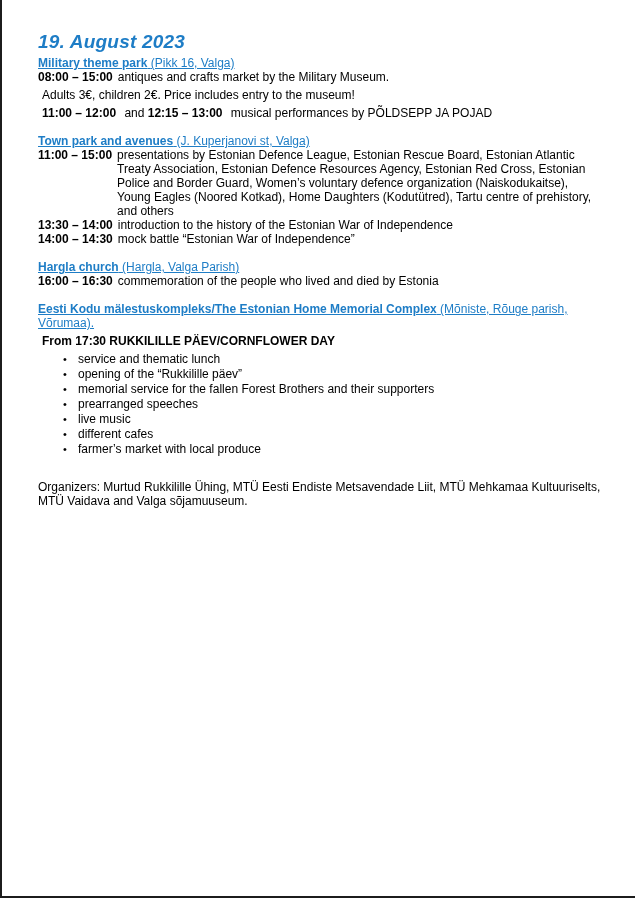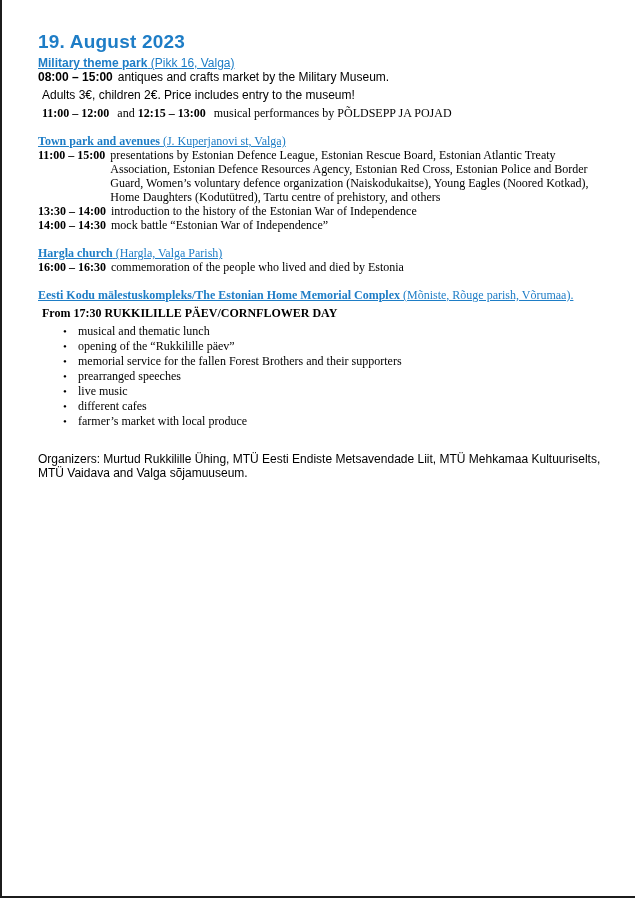--- a/index.html
+++ b/index.html
@@ -14,29 +14,30 @@
     border-left: 2px solid var(--edge, #1c1c1c);
     border-bottom: 2px solid var(--edge, #1c1c1c);
     padding: 31px 34px 0 36px;
     background: #ffffff;
   }
   .content { font-size: 12px; line-height: 14px; }
   h1.doc-title {
     font-size: 19px; line-height: 21px; margin: 0 0 4px 0;
     font-weight: bold; color: var(--accent, #1e7dc6);
     letter-spacing: 0.2px;
+    font-style: italic;
   }
   .venue-link {
     color: var(--accent, #1e7dc6);
     text-decoration: underline;
     display: block;
     cursor: pointer;
   }
   .venue-name { font-weight: bold; }
-  .mt { margin-top: 14px; font-family: Liberation Serif, serif; }
+  .mt { margin-top: 14px; }
   .line { margin: 4px; }
   .entry { display: flex; margin: 0; }
   .time { font-weight: bold; white-space: nowrap; flex: none; margin-right: 5px; }
   .etext { flex: 1 1 auto; }
   .bold-line { font-weight: bold; margin: 4px; }
   ul.bullets { margin: 2px 0 0 24px; padding: 0; list-style: none; }
   ul.bullets li { position: relative; padding-left: 16px; line-height: 15px; }
   ul.bullets li .dot {
     position: absolute; left: 1px; top: 0;
     font-size: 11px;
@@ -82,21 +83,21 @@
       <div class="entry">
         <span class="time">16:00 – 16:30</span>
         <span class="etext">commemoration of the people who lived and died by Estonia</span>
       </div>
     </div>
 
     <div class="mt">
       <span class="venue-link"><span class="venue-name">Eesti Kodu mälestuskompleks/The Estonian Home Memorial Complex</span> <span>(Mõniste, Rõuge parish, Võrumaa).</span></span>
       <p class="bold-line">From 17:30 RUKKILILLE PÄEV/CORNFLOWER DAY</p>
       <ul class="bullets">
-        <li><span class="dot">•</span><span>musical and thematic lunch</span></li>
+        <li><span class="dot">•</span><span>service and thematic lunch</span></li>
         <li><span class="dot">•</span><span>opening of the “Rukkilille päev”</span></li>
         <li><span class="dot">•</span><span>memorial service for the fallen Forest Brothers and their supporters</span></li>
         <li><span class="dot">•</span><span>prearranged speeches</span></li>
         <li><span class="dot">•</span><span>live music</span></li>
         <li><span class="dot">•</span><span>different cafes</span></li>
         <li><span class="dot">•</span><span>farmer’s market with local produce</span></li>
       </ul>
     </div>
 
     <p class="organizers">Organizers: Murtud Rukkilille Ühing, MTÜ Eesti Endiste Metsavendade Liit, MTÜ Mehkamaa Kultuuriselts, MTÜ Vaidava and Valga sõjamuuseum.</p>

